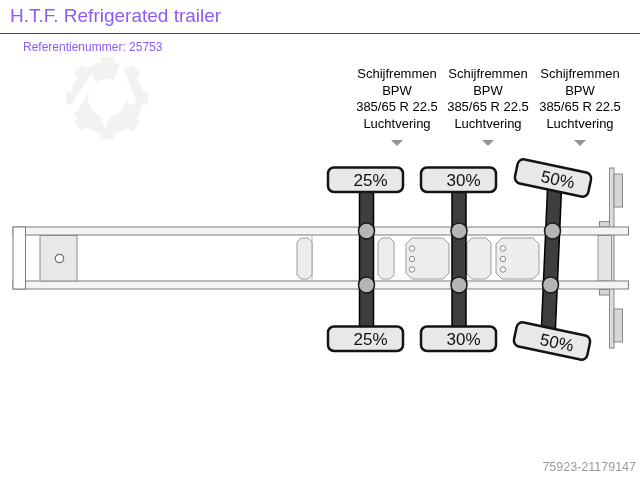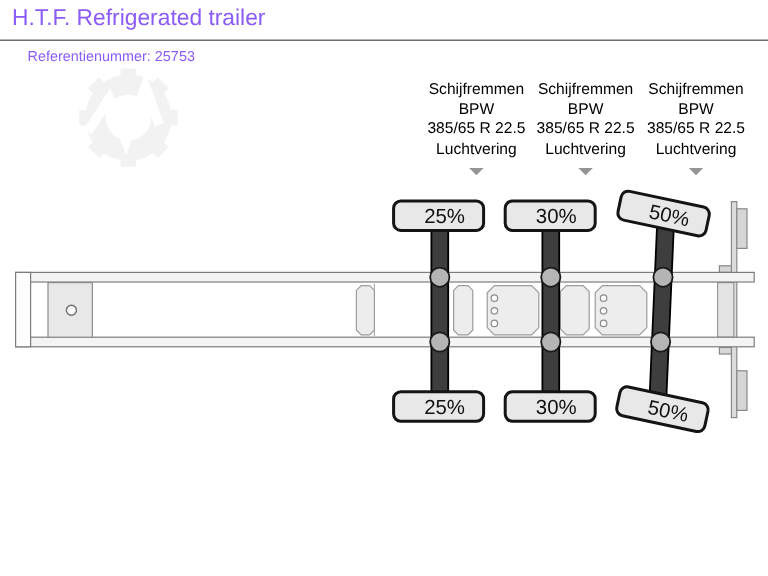--- a/index.html
+++ b/index.html
@@ -128,13 +128,14 @@
         <rect x="515.5" y="165.75" width="75" height="24.5" rx="6" stroke="#141414" stroke-width="2.5" fill="#e8e8e8"></rect>
         <text class="tire-label" x="558" y="184.3">50%</text>
       </g>
       <g transform="rotate(12 552 341)">
         <rect x="514.5" y="328.75" width="75" height="24.5" rx="6" stroke="#141414" stroke-width="2.5" fill="#e8e8e8"></rect>
         <text class="tire-label" x="557" y="347.3">50%</text>
       </g>
     </g>
   </svg>
 
+  <div class="code">75923-21179147</div>
 </div>
 
 </body></html>

